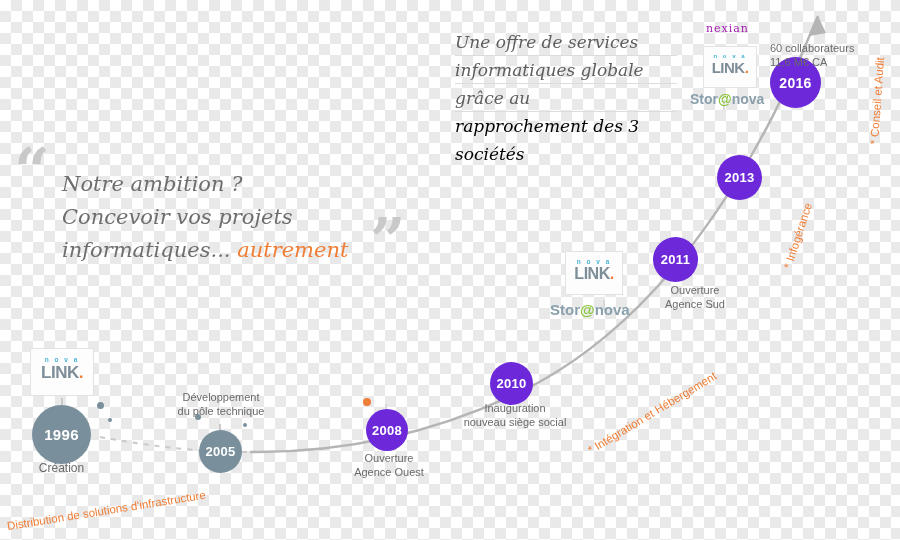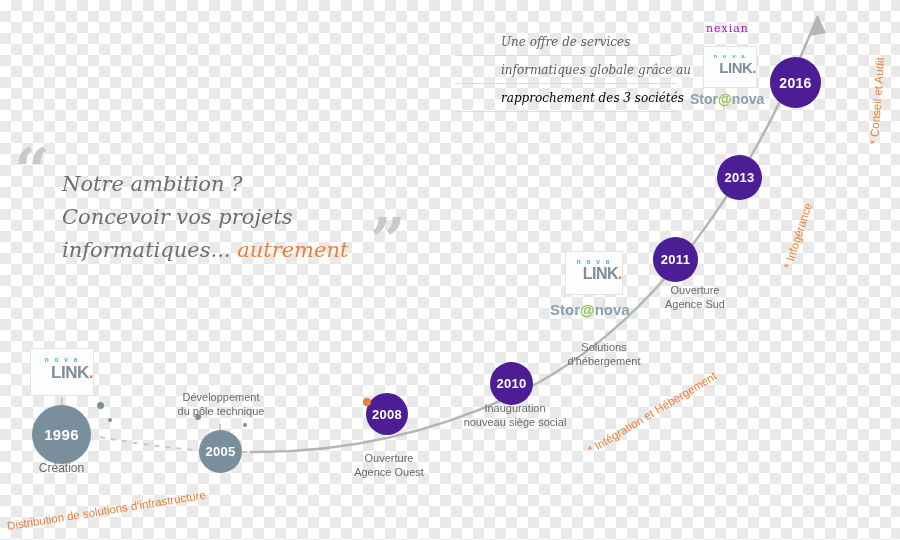--- a/index.html
+++ b/index.html
@@ -19,49 +19,49 @@
     background-color:#ffffff;
   }
   #stage{position:absolute;left:0;top:0;width:900px;height:540px;}
   svg.layer{position:absolute;left:0;top:0;width:900px;height:540px;overflow:visible;}
 
   .node{
     position:absolute;border-radius:50%;
     display:flex;align-items:center;justify-content:center;
     color:#ffffff;font-weight:bold;letter-spacing:.3px;
   }
-  .node.orange{background:#4c1d95;}
+  .node.orange{background:#6d28d9;}
   .node.grey{background:#79909c;}
 
   .cap{position:absolute;color:#6a6a6a;font-size:11px;line-height:13.5px;text-align:center;}
   .cap.left{text-align:left;}
 
   .ambition{
     position:absolute;left:62px;top:168px;width:330px;
     font-family:"DejaVu Serif", serif;font-style:italic;color:#6e6e6e;
     font-size:21px;line-height:33px;
   }
   .ambition .accent{color:#ef7e36;}
   .quote{
     position:absolute;color:#c9c9c9;font-family:"DejaVu Serif",serif;
     font-weight:bold;font-size:62px;line-height:62px;
   }
 
   .note{
     position:absolute;left:455px;top:28px;width:230px;
     font-family:"DejaVu Serif", serif;font-style:italic;
-    color:#5e5e5e;font-size:12px;line-height:28px;margin-left:46px;
+    color:#5e5e5e;font-size:17px;line-height:28px;
   }
   .note .blue{color:#000000;}
   .noteline{position:absolute;height:1px;background:#dcdcdc;left:455px;width:222px;}
 
   
   .logocard{position:absolute;background:#fdfdfd;border:1px solid #e3e3e3;}
   .logo-nova{color:#4ab4d8;font-size:6.5px;letter-spacing:2px;font-weight:bold;text-align:center;}
-  .logo-link{color:#7e8e99;font-size:17px;font-weight:bold;letter-spacing:-.5px;text-align:right;}
+  .logo-link{color:#7e8e99;font-size:17px;font-weight:bold;letter-spacing:-.5px;text-align:center;}
   .logo-link .dot{color:#ef7e36;}
   .stornova{position:absolute;font-size:15px;color:#8aa0ac;font-weight:bold;text-align:center;}
   .stornova .at{color:#8cc63f;}
   .nexian{position:absolute;color:#a21caf;font-family:"DejaVu Serif",serif;font-size:11px;letter-spacing:1px;}
 
   .rot{position:absolute;transform-origin:left bottom;white-space:nowrap;color:#ef7e36;font-size:11.5px;}
 
   .dot-small{position:absolute;border-radius:50%;background:#79909c;}
 </style>
 </head>
@@ -125,21 +125,21 @@
   </div>
 
   <div class="node grey" style="left:32px;top:405px;width:59px;height:59px;font-size:15px;">1996</div>
   <div class="dot-small" style="left:97px;top:402px;width:7px;height:7px;"></div>
   <div class="dot-small" style="left:108px;top:418px;width:4px;height:4px;"></div>
 
   <div class="node grey" style="left:199px;top:430px;width:43px;height:43px;font-size:13px;">2005</div>
   <div class="dot-small" style="left:195px;top:414px;width:6px;height:6px;"></div>
   <div class="dot-small" style="left:243px;top:423px;width:4px;height:4px;"></div>
 
-  <div class="node orange" style="left:366px;top:393px;width:42px;height:42px;font-size:13px;">2008</div>
+  <div class="node orange" style="left:366px;top:409px;width:42px;height:42px;font-size:13px;">2008</div>
   <div class="dot-small" style="left:363px;top:398px;width:8px;height:8px;background:#ef7e36;"></div>
 
   <div class="node orange" style="left:490px;top:362px;width:43px;height:43px;font-size:13px;">2010</div>
 
   <div class="node orange" style="left:653px;top:237px;width:45px;height:45px;font-size:13px;">2011</div>
 
   <div class="node orange" style="left:717px;top:155px;width:45px;height:45px;font-size:13px;">2013</div>
 
   <div class="node orange" style="left:770px;top:57px;width:51px;height:51px;font-size:14px;">2016</div>
 
@@ -153,31 +153,31 @@
   <div class="cap" style="left:336px;top:452px;width:106px;">
     <div>Ouverture</div>
     <div>Agence Ouest</div>
   </div>
 
   <div class="cap" style="left:452px;top:402px;width:126px;">
     <div>Inauguration</div>
     <div>nouveau siège social</div>
   </div>
 
-  <div class="cap" style="left:552px;top:341px;width:104px;">
-    <div>Solutions</div>
-    <div>d'hébergement</div>
-  </div>
 
   <div class="cap" style="left:645px;top:284px;width:100px;">
     <div>Ouverture</div>
     <div>Agence Sud</div>
   </div>
 
 
+  <div class="cap left" style="left:770px;top:42px;width:115px;">
+    <div>60 collaborateurs</div>
+    <div>11,6 M€ CA</div>
+  </div>
 
   <div class="rot" style="left:8px;top:520px;transform:rotate(-9deg);">Distribution de solutions d'infrastructure</div>
 
   <div class="rot" style="left:592px;top:444px;transform:rotate(-31deg);">* Intégration et Hébergement</div>
 
   <div class="rot" style="left:793px;top:258px;transform:rotate(-72deg);">* Infogérance</div>
 
   <div class="rot" style="left:880px;top:133px;transform:rotate(-86deg);">* Conseil et Audit</div>
 
 </div>

